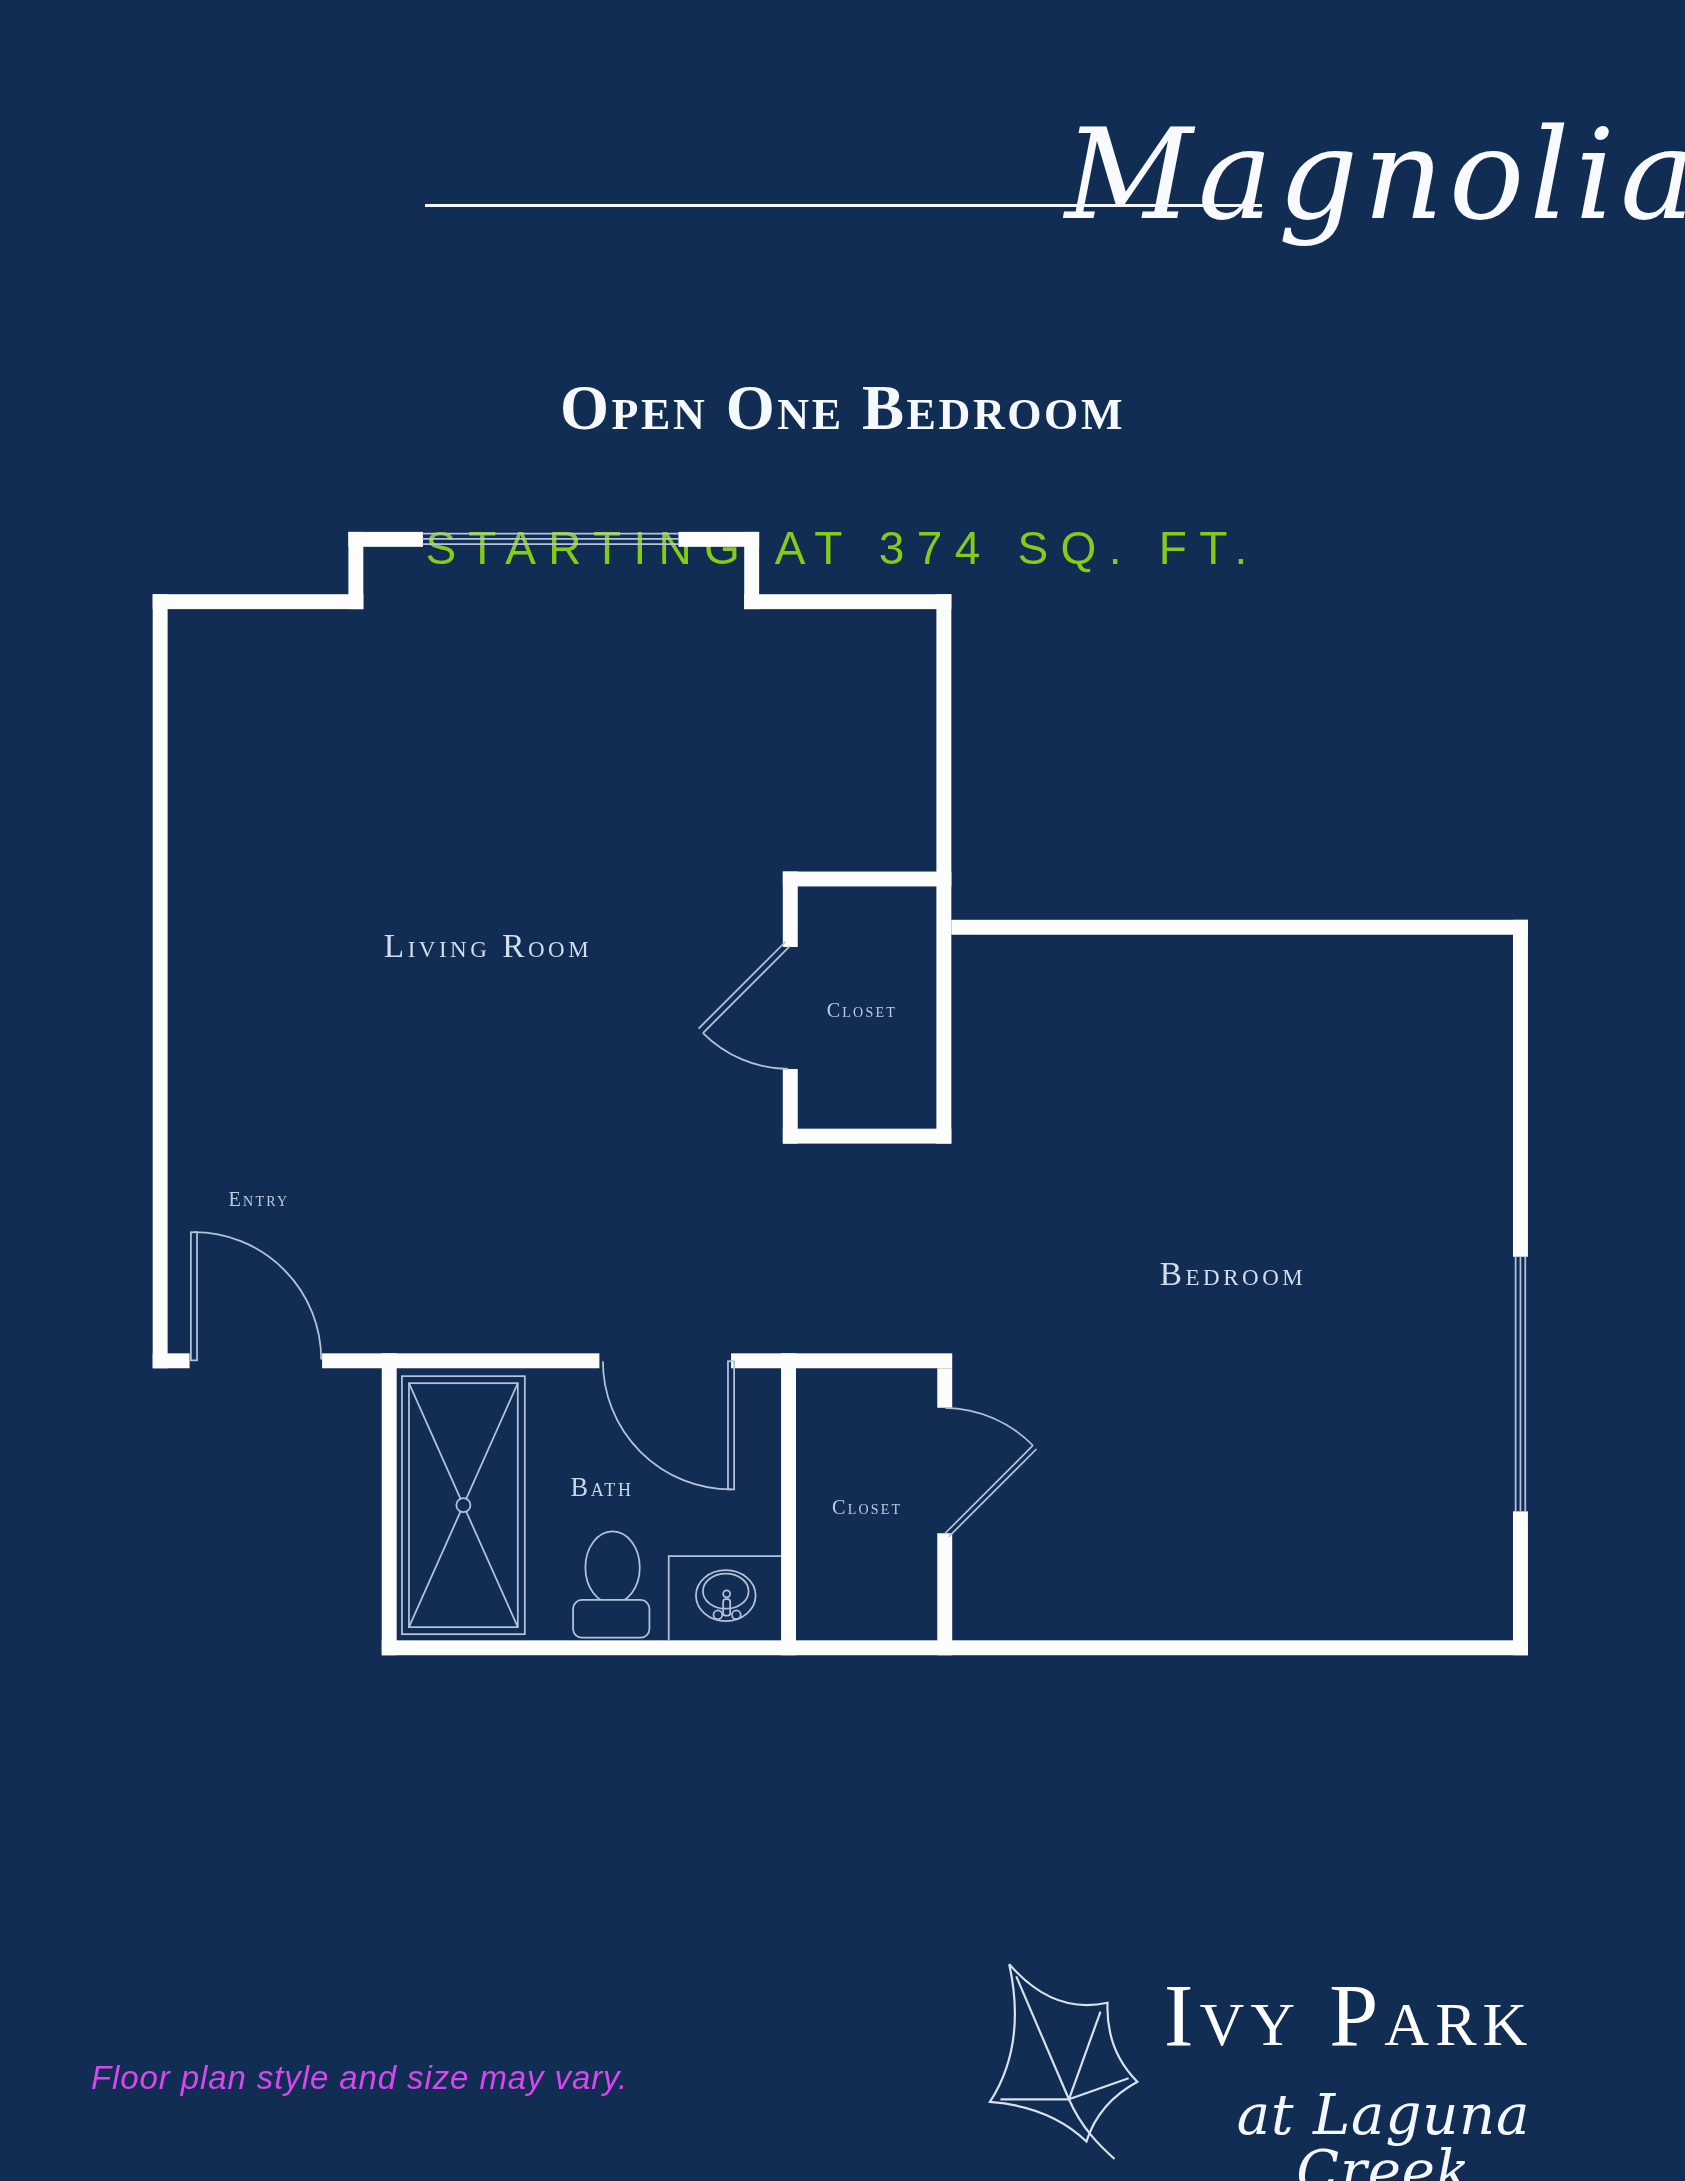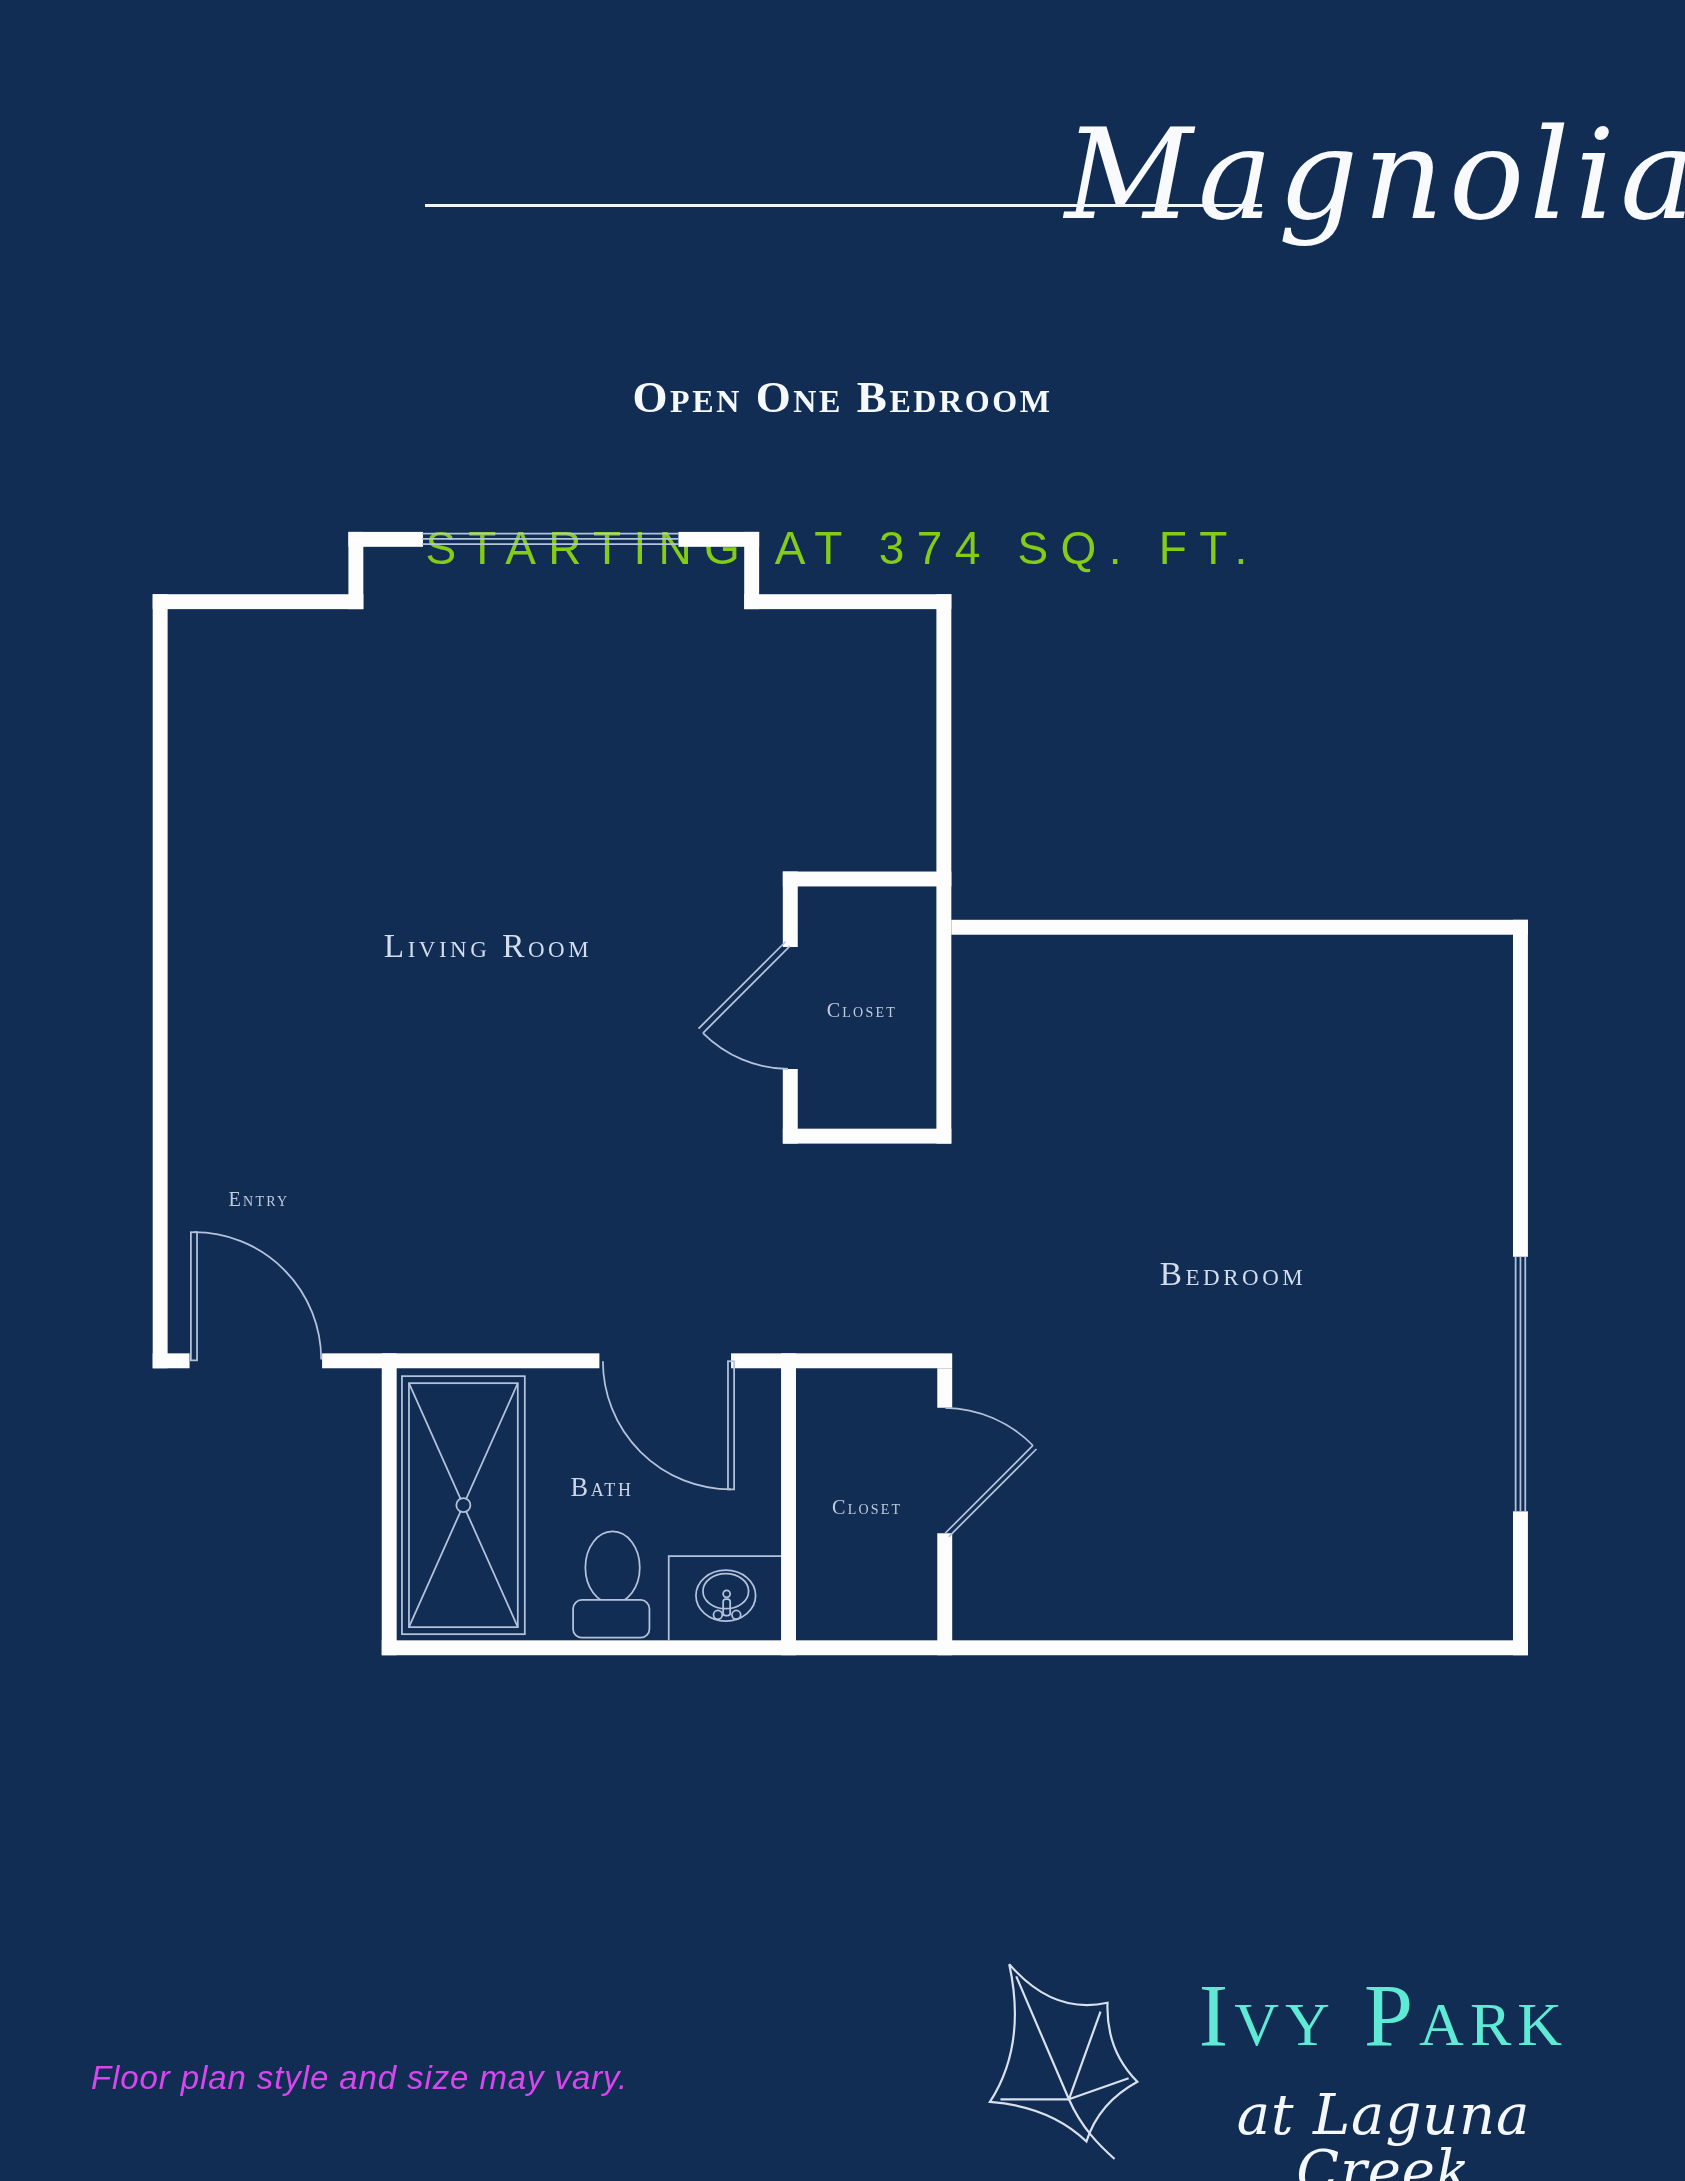--- a/index.html
+++ b/index.html
@@ -25,21 +25,21 @@
   .header-rule{
     top:204px;left:425px;width:837px;height:2.6px;
     background:#F2F6FA;
   }
   .plan-type{
     top:372px;left:0;width:1685px;
     text-align:center;
     font-family:"Liberation Serif",serif;
     font-weight:700;
     font-variant:small-caps;
-    font-size:45px;
+    font-size:63px;
     line-height:1.15;
     letter-spacing:2.6px;
     color:#F6F9FC;
   }
   .plan-size{
     top:523px;left:0;width:1685px;
     text-align:center;
     font-family:"Liberation Sans",sans-serif;
     font-size:46px;
     line-height:1.1;
@@ -64,27 +64,27 @@
   .footer-note{
     top:2059px;left:91px;
     font-family:Liberation Sans, sans-serif;
     font-style:italic;
     font-size:33px;
     letter-spacing:0.9px;
     color:#d946ef;
   }
   .logo-name{
     top:1972px;left:1164px;width:439px;
-    text-align:center;
+    text-align:left;
     font-family:"Liberation Serif",serif;
     font-variant:small-caps;
     font-size:88px;
     line-height:1;
     letter-spacing:6.1px;
-    color:#5eead4;
+    color:#ffffff;
   }
   .logo-loc{
     top:2087px;left:1164px;width:439px;
     text-align:center;
     font-family:"DejaVu Serif",serif;
     font-style:italic;
     font-size:56px;
     line-height:1;
     letter-spacing:0.9px;
     color:#F4F7FB;

